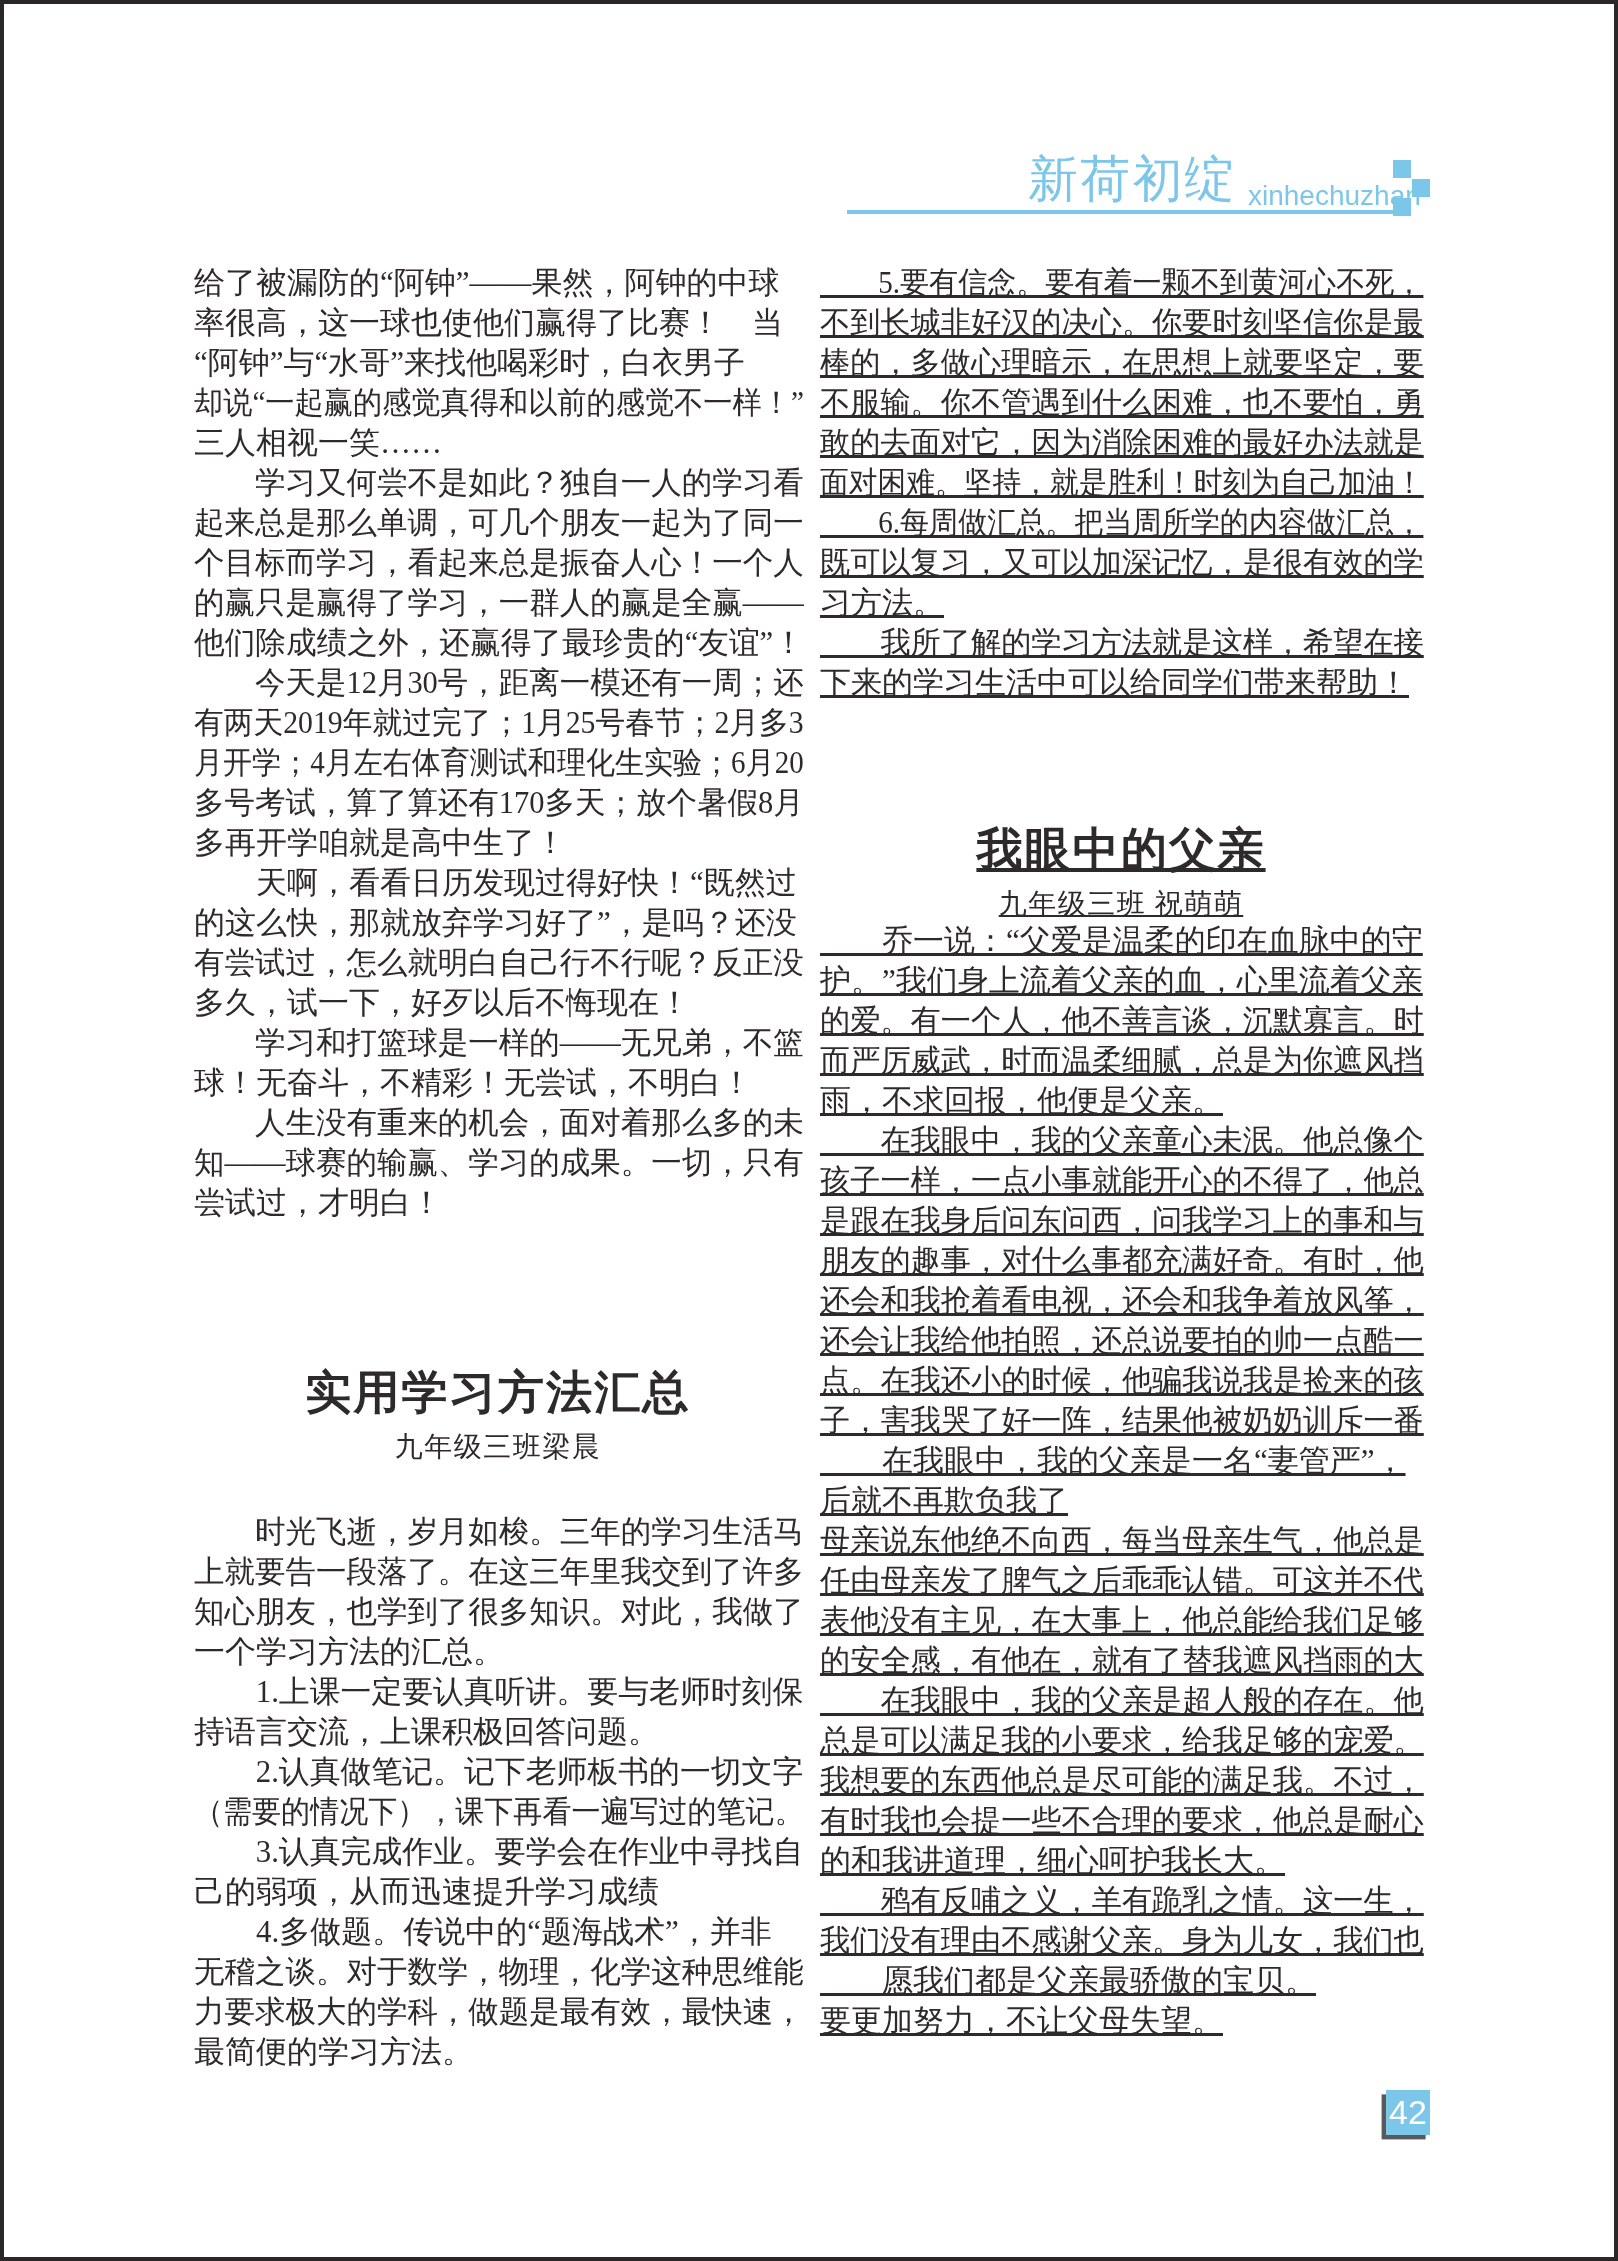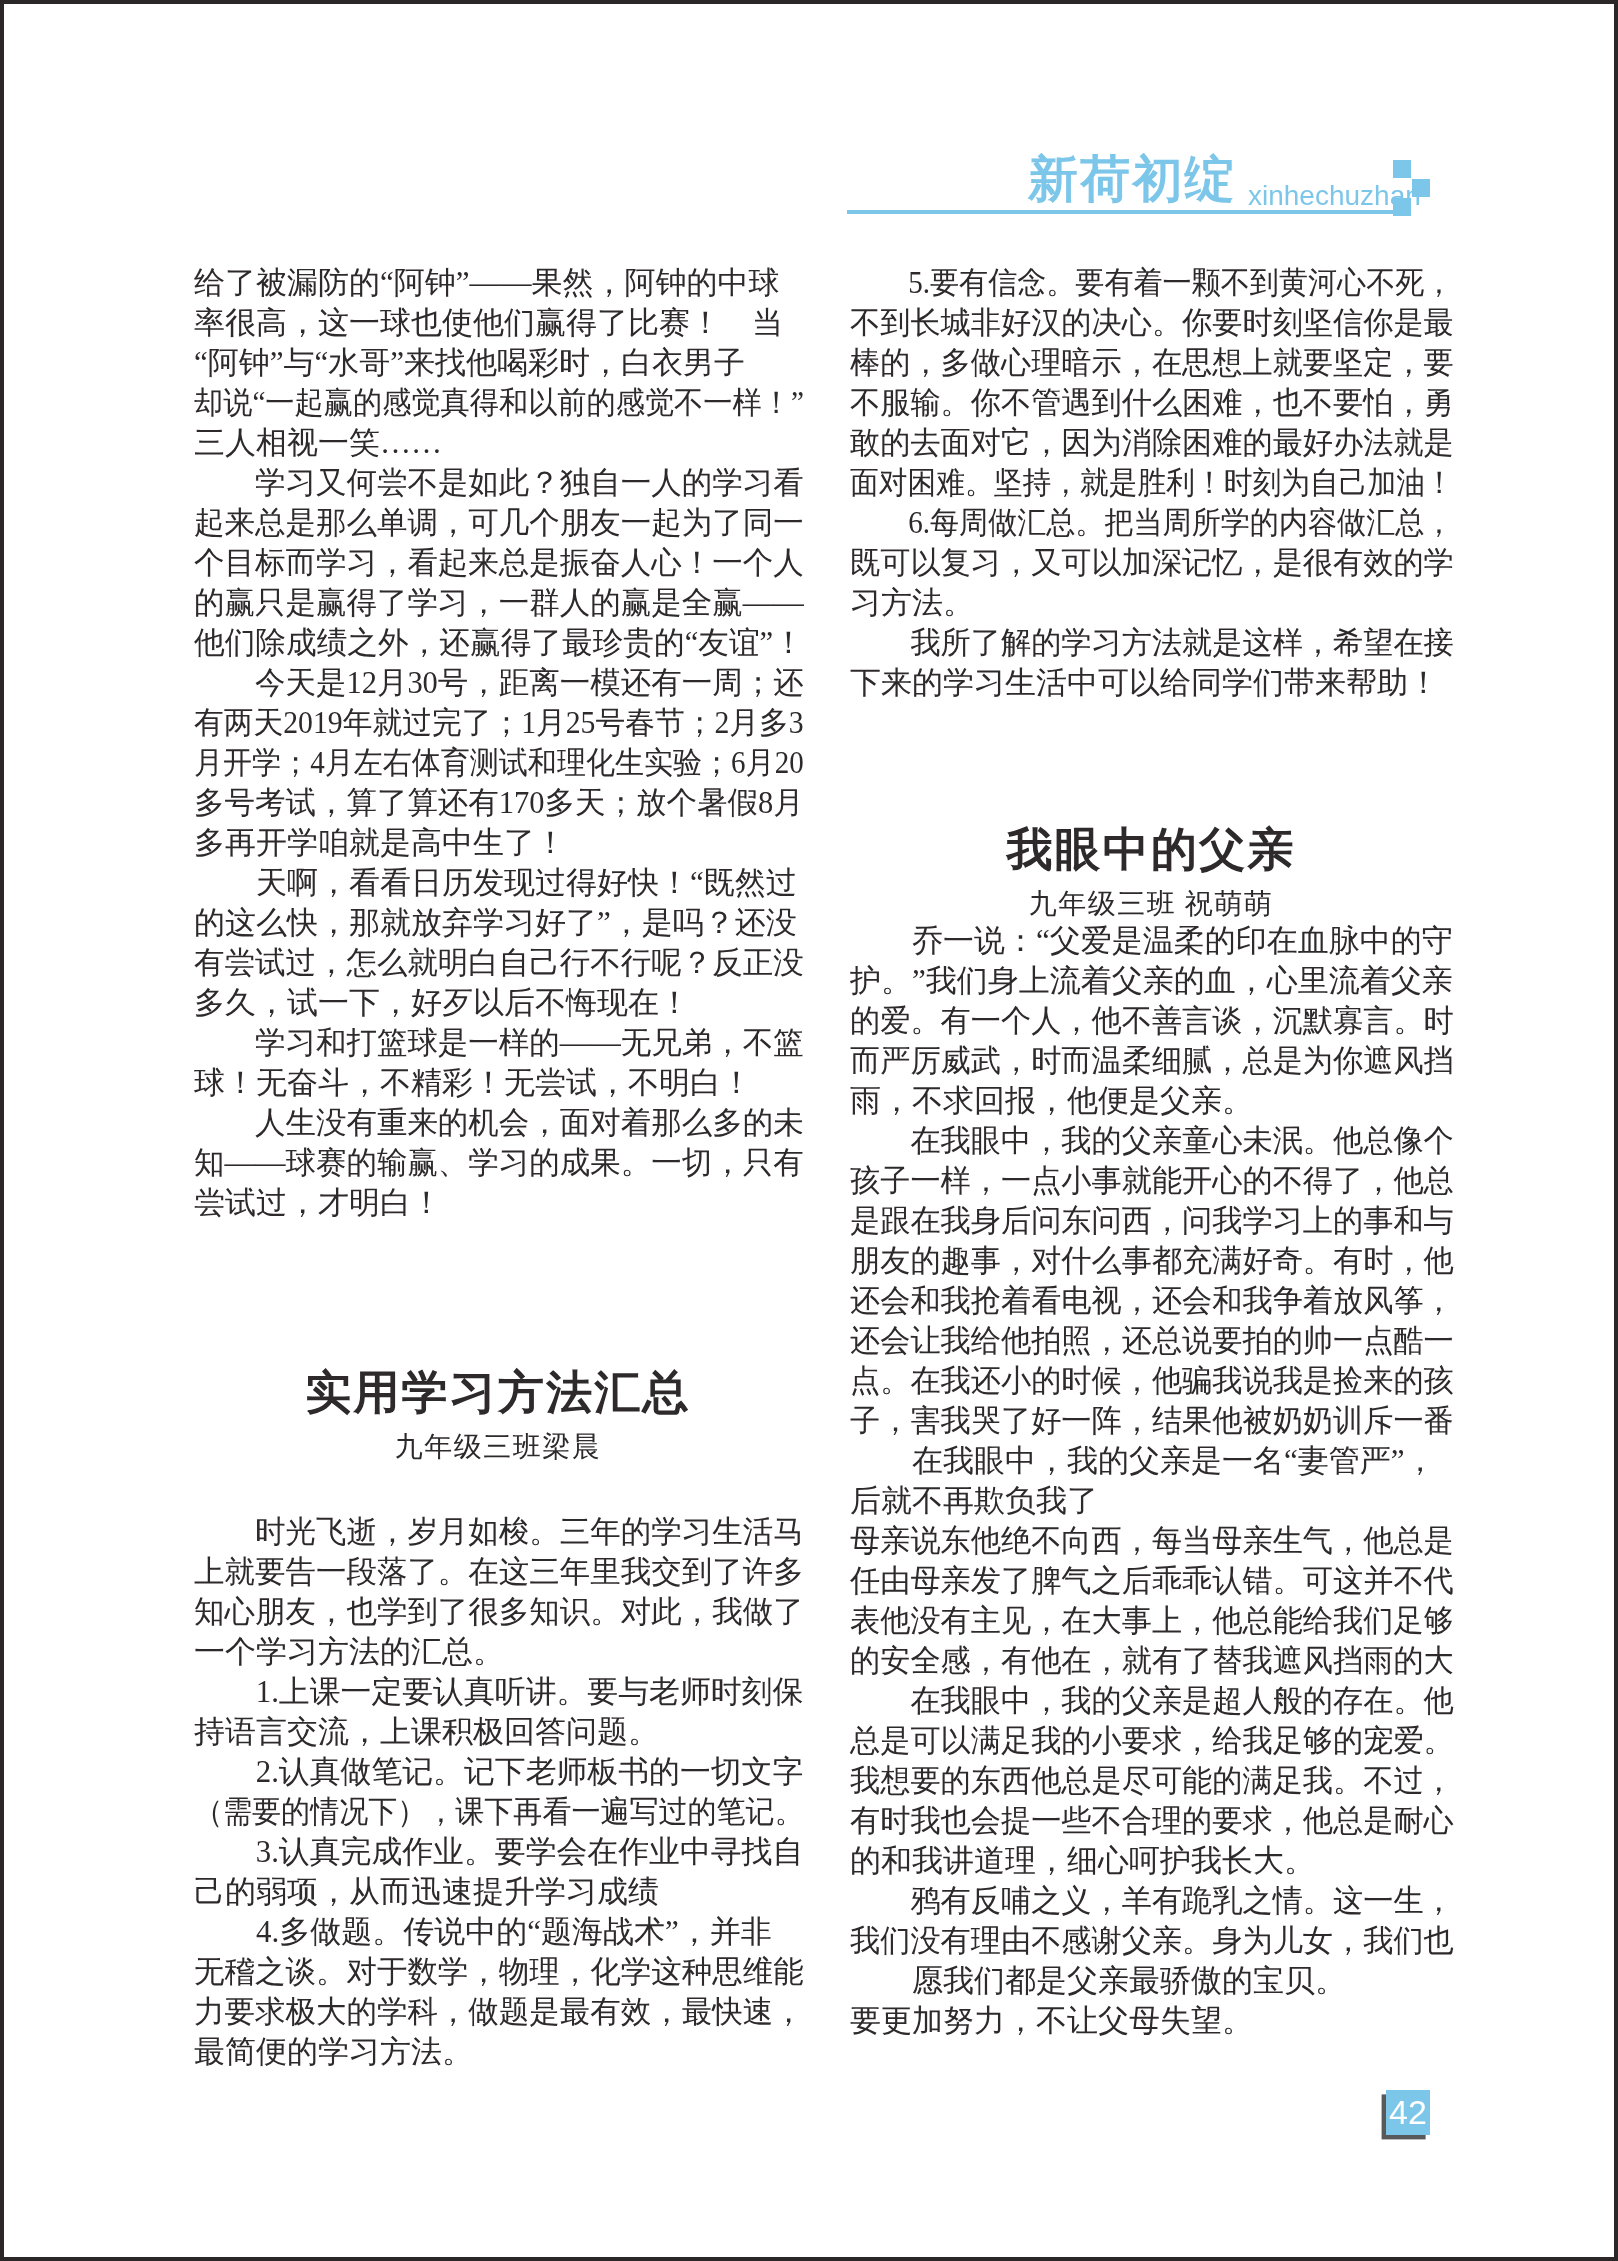--- a/index.html
+++ b/index.html
@@ -9,42 +9,42 @@
     box-sizing:border-box;
     background:#ffffff;
     border:4.4px solid #2b2728;
     overflow:hidden;
     font-family:"Liberation Serif","DejaVu Serif",serif;
     color:var(--ink,#2e2a2b);
   }
   
   .mast-cn{
     position:absolute;left:1024px;top:146px;
-    font-size:50px;line-height:59px;font-weight:700;
+    font-size:50px;line-height:59px;font-weight:400;
     letter-spacing:2.2px;color:var(--accent,#7cc6e9);
     font-family:"Liberation Sans","DejaVu Sans",sans-serif;
   }
   .mast-py{
     position:absolute;left:1244px;top:175px;
     font-size:28px;line-height:34px;
     color:var(--accent,#7cc6e9);
     font-family:"Liberation Sans","DejaVu Sans",sans-serif;
   }
   .mast-line{
     position:absolute;left:843px;top:206px;width:557px;height:3.7px;
     background:var(--accent,#7cc6e9);
   }
   .sq{position:absolute;width:17.7px;height:17.7px;background:var(--accent,#7cc6e9);}
   .sq1{left:1389px;top:156px;}
   .sq2{left:1408px;top:175px;}
   .sq3{left:1389px;top:194px;}
   
   .col{position:absolute;top:259px;}
   .col-left{left:190px;width:608px;}
-  .col-right{left:846px;width:602px;}
+  .col-right{left:816px;width:602px;text-decoration:underline;}
   .tline{
     height:40px;line-height:40px;
     font-size:31px;
     white-space:nowrap;
     overflow:visible;
   }
   .art-title{
     margin:12px;text-align:center;
     font-size:46px;line-height:50px;font-weight:700;letter-spacing:2.2px;
   }

